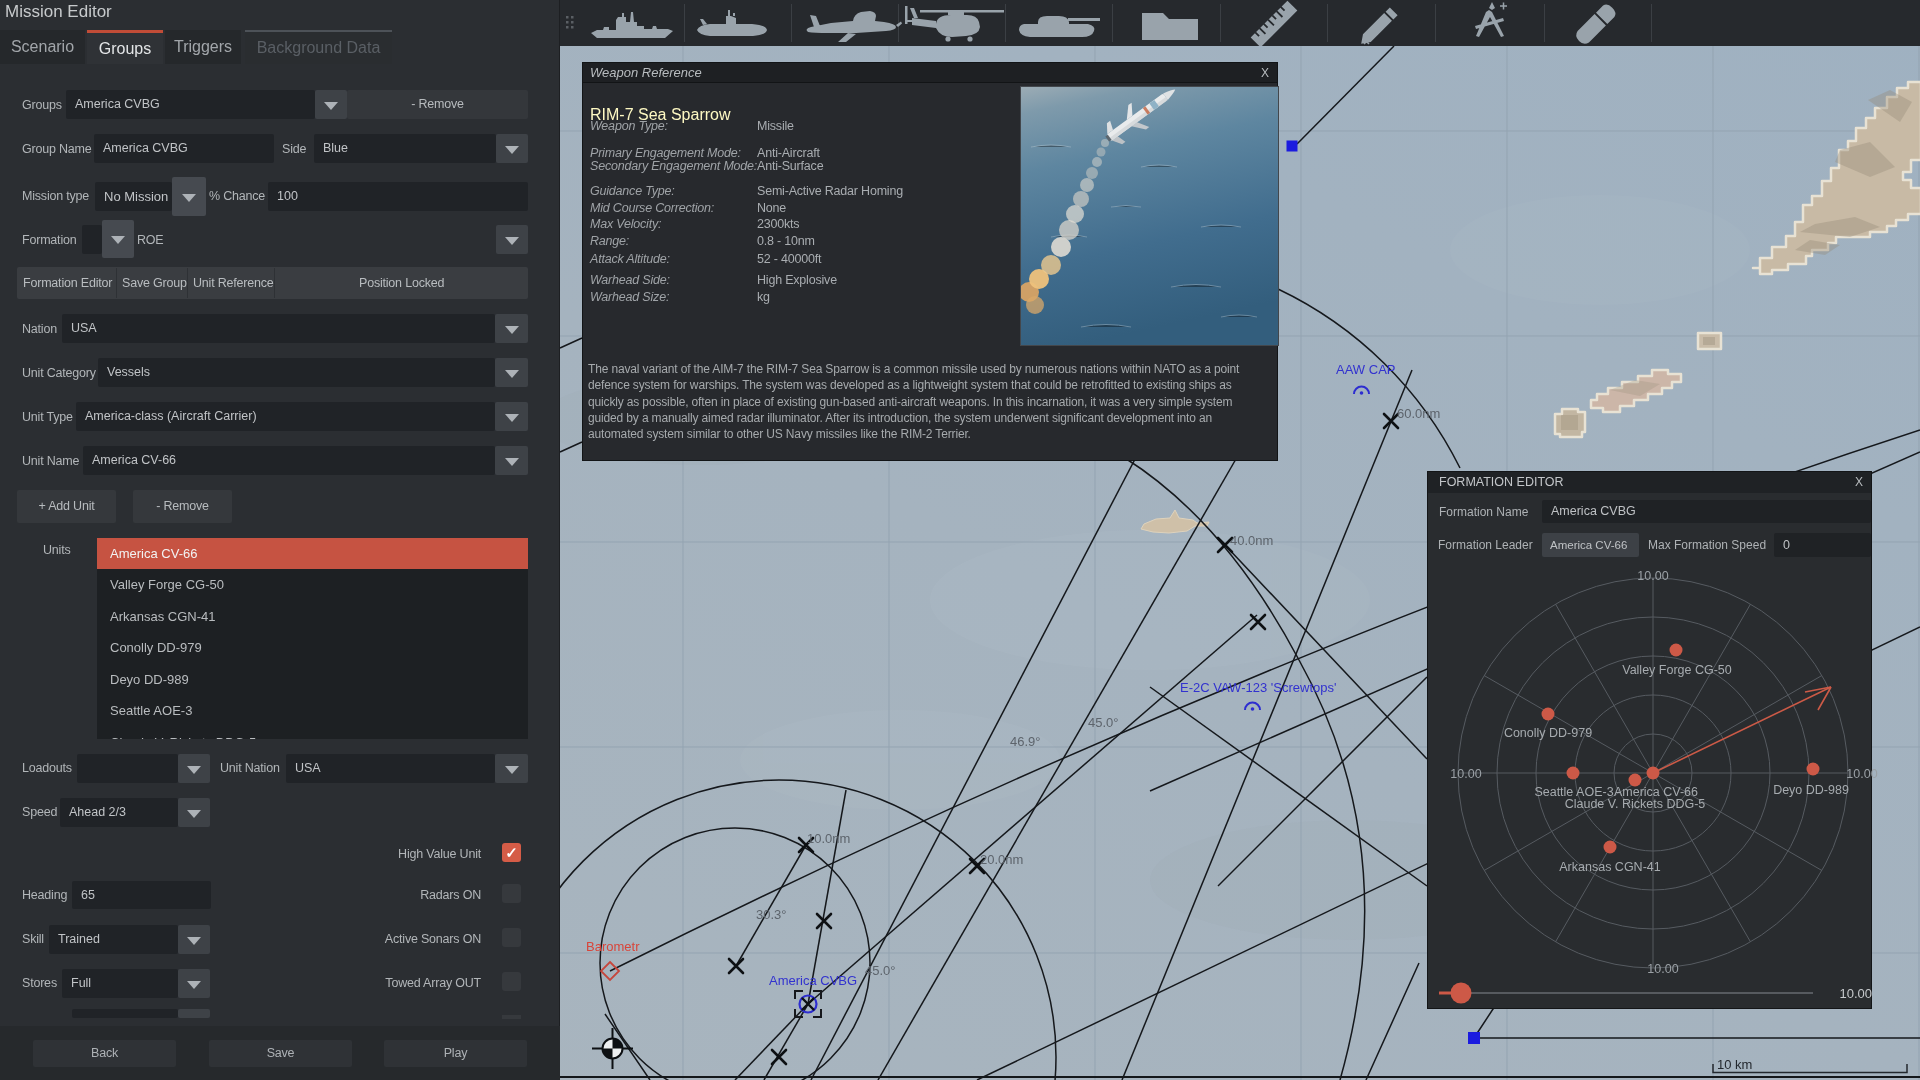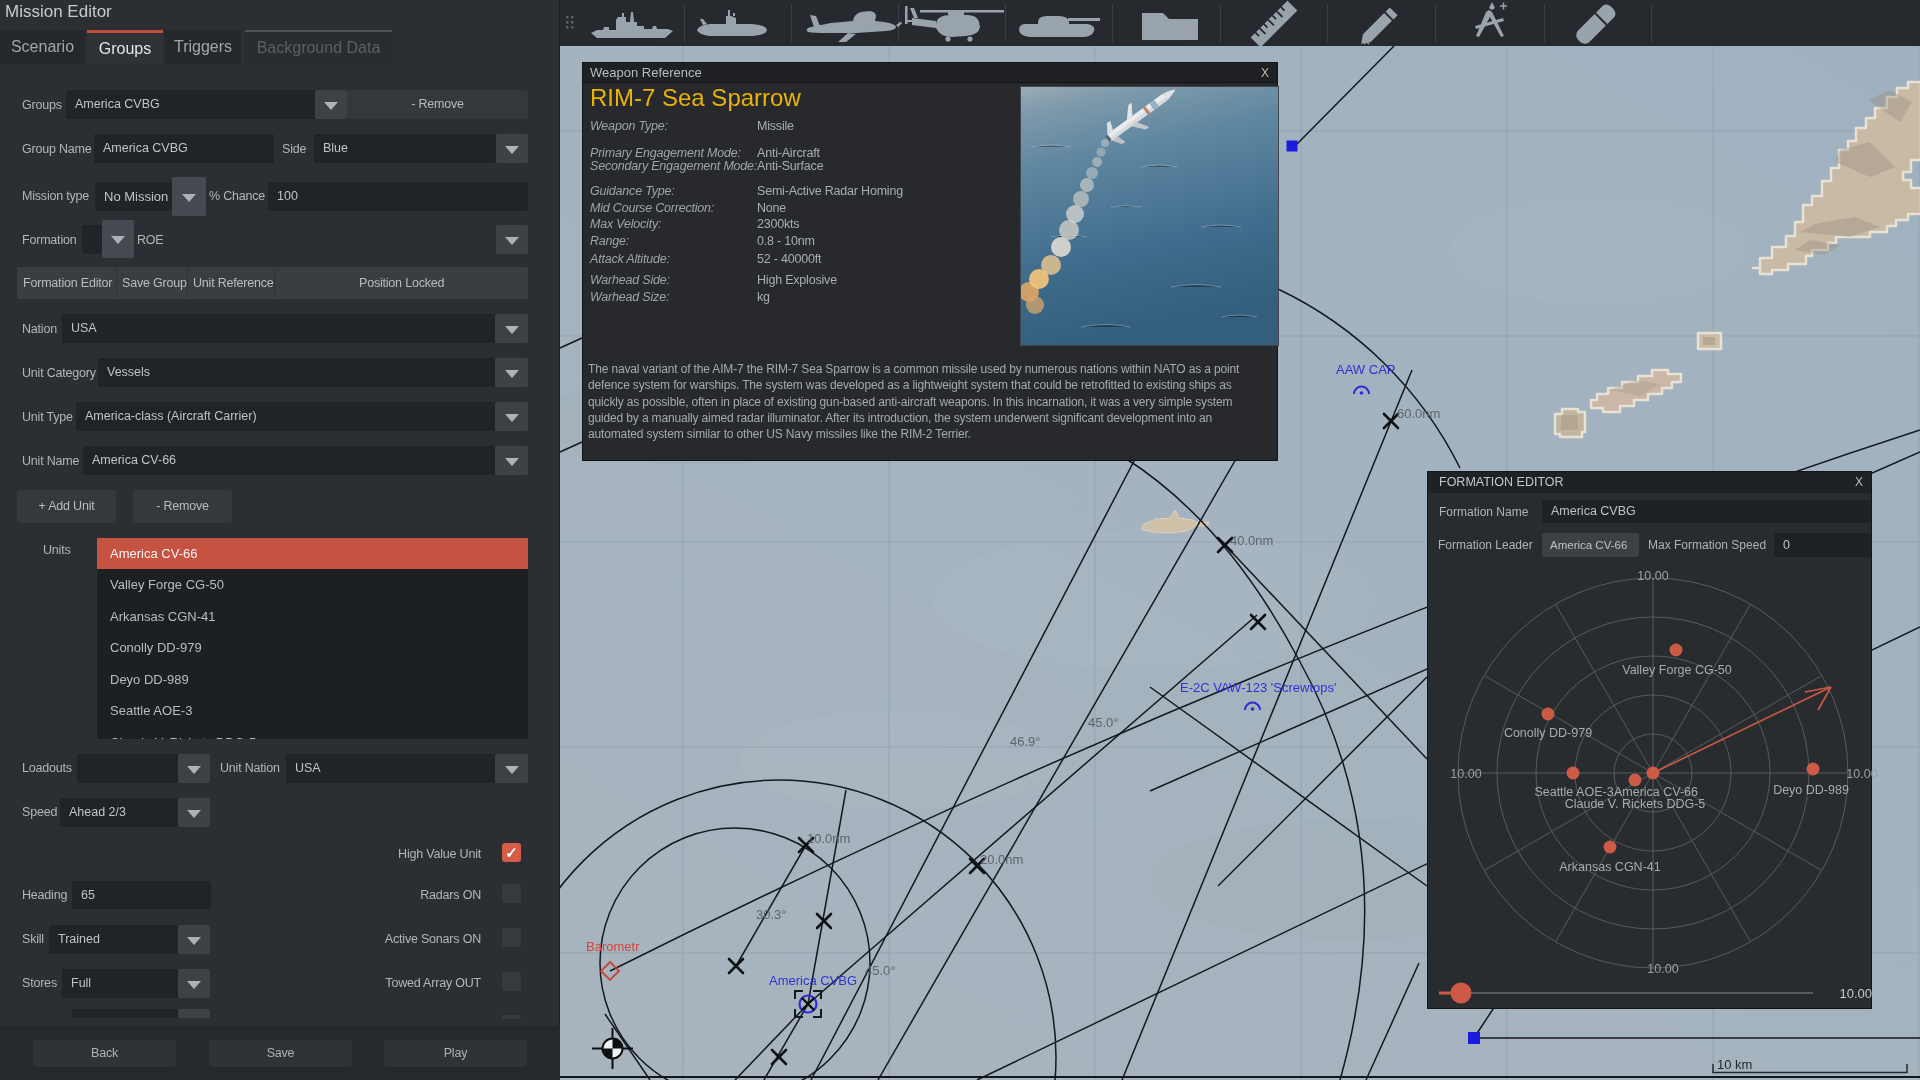--- a/index.html
+++ b/index.html
@@ -14,21 +14,21 @@
   .lb  { position:absolute; font-size:12.5px; letter-spacing:-0.2px; color:#b2b6b9; transform:translateY(-50%); white-space:nowrap; }
   .lbr { position:absolute; font-size:12.5px; letter-spacing:-0.2px; color:#b2b6b9; transform:translateY(-50%); white-space:nowrap; text-align:right; }
   .fd  { position:absolute; background:#202327; border-radius:2px; color:#c1c4c7; font-size:12.5px; height:29px; line-height:29px; padding-left:9px; white-space:nowrap; overflow:hidden; }
   .ab  { position:absolute; background:#3e4247; border-radius:2px; }
   .tri { position:absolute; left:50%; top:50%; transform:translate(-50%,-38%); width:0; height:0; border-left:7px solid transparent; border-right:7px solid transparent; border-top:8px solid #adb2b7; }
   .bt  { position:absolute; background:#393d42; border-radius:2px; color:#b7bbbe; font-size:12.5px; letter-spacing:-0.2px; text-align:center; white-space:nowrap; }
   .cb  { position:absolute; width:19px; height:19px; border-radius:3px; background:#36393d; }
   .tab { position:absolute; top:30px; height:34px; font-size:16px; text-align:center; }
   
   #wpop { position:absolute; left:582px; top:62px; width:696px; height:399px; background:#27292d; border:1px solid #121416; }
-  #wtitle { position:absolute; left:0; top:0; width:100%; height:20px; background:#1e2023; color:#b8bcbf; font-size:13px; line-height:20px; padding-left:7px; border-bottom:1px solid #121416; }
+  #wtitle { position:absolute; left:0; top:0; width:100%; height:20px; background:#1e2023; color:#b8bcbf; font-size:13px; line-height:20px; padding-left:7px; border-bottom:1px solid #121416;font-style:italic; }
   .kv { position:absolute; font-size:12.5px; letter-spacing:-0.2px; color:#9fa3a7; transform:translateY(-50%); white-space:nowrap;font-style:italic; }
   .kvv { position:absolute; font-size:12.5px; letter-spacing:-0.2px; color:#a9adb1; transform:translateY(-50%); white-space:nowrap; }
   #fpop { position:absolute; left:1427px; top:471px; width:445px; height:538px; background:#292c2f; border:1px solid #131517; }
   #ftitle { position:absolute; left:0; top:0; width:100%; height:21px; background:#1f2225; color:#c3c6c9; font-size:12.5px; line-height:21px; padding-left:11px; }
   .ffd { position:absolute; background:#1f2225; border-radius:2px; color:#bfc2c5; font-size:12.5px; height:23px; line-height:23px; padding-left:9px; white-space:nowrap; }
   .flb { position:absolute; font-size:12px; color:#aeb2b5; transform:translateY(-50%); white-space:nowrap; }
 </style>
 </head>
 <body>
 <div id="stage">
@@ -204,21 +204,21 @@
 
 <g transform="rotate(-45 1036 24)">
             <path d="M1018,16 h24 v16 h-24 q-6,-1 -6,-8 q0,-7 6,-8 z M1044,16 h10 q5,1 5,8 q0,7 -5,8 h-10 z" fill-rule="evenodd"></path>
           </g>
 </g>
 </svg>
 </div>
 <div id="wpop">
 <div id="wtitle">Weapon Reference</div>
 <div style="position:absolute;right:8px;top:0;height:20px;line-height:20px;color:#b8bcbf;font-size:12px">X</div>
-<div style="position:absolute;left:7px;top:35px;transform:translateY(-50%);font-size:24px;color:#eab308;white-space:nowrap">RIM-7 Sea Sparrow</div>
+<div style="position:absolute;left:7px;top:52px;transform:translateY(-50%);font-size:16px;color:#fef9c3;white-space:nowrap">RIM-7 Sea Sparrow</div>
 <div class="kv" style="left:7px;top:63px">Weapon Type:</div>
       <div class="kvv" style="left:174px;top:63px">Missile</div>
 <div class="kv" style="left:7px;top:89.5px">Primary Engagement Mode:</div>
       <div class="kvv" style="left:174px;top:89.5px">Anti-Aircraft</div>
 <div class="kv" style="left:7px;top:102.5px">Secondary Engagement Mode:</div>
       <div class="kvv" style="left:174px;top:102.5px">Anti-Surface</div>
 <div class="kv" style="left:7px;top:128px">Guidance Type:</div>
       <div class="kvv" style="left:174px;top:128px">Semi-Active Radar Homing</div>
 <div class="kv" style="left:7px;top:144.5px">Mid Course Correction:</div>
       <div class="kvv" style="left:174px;top:144.5px">None</div>

